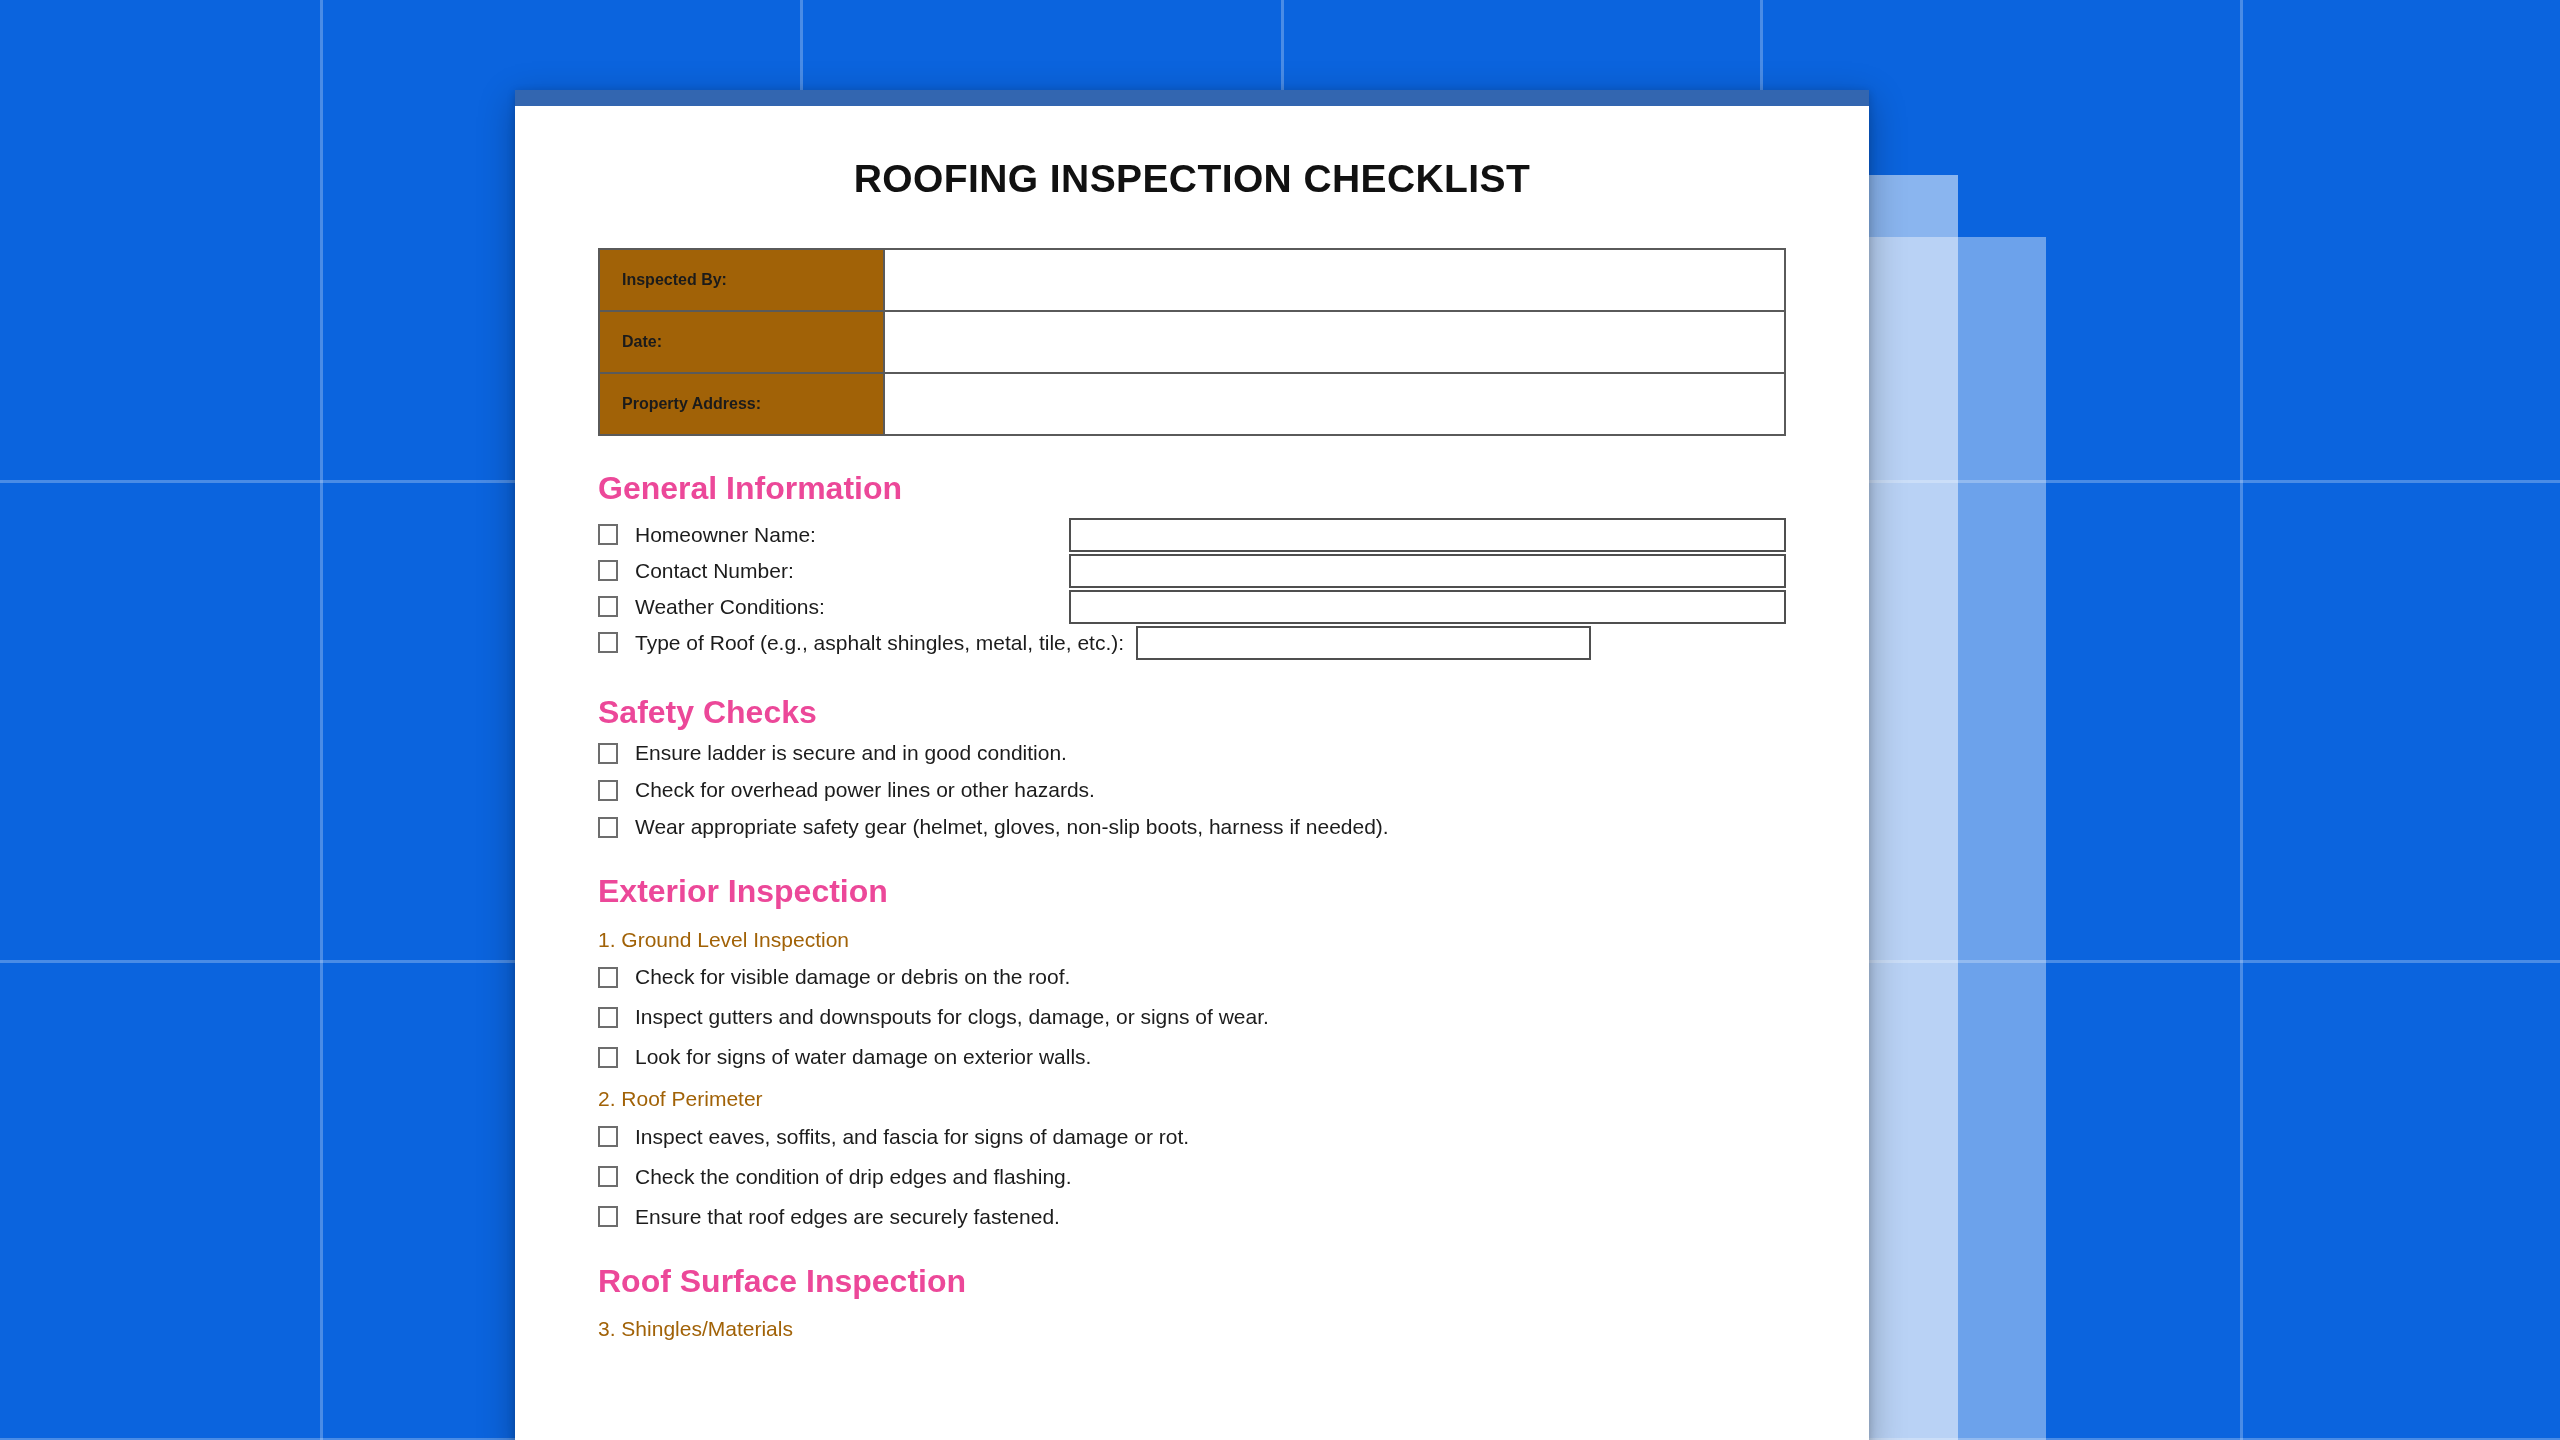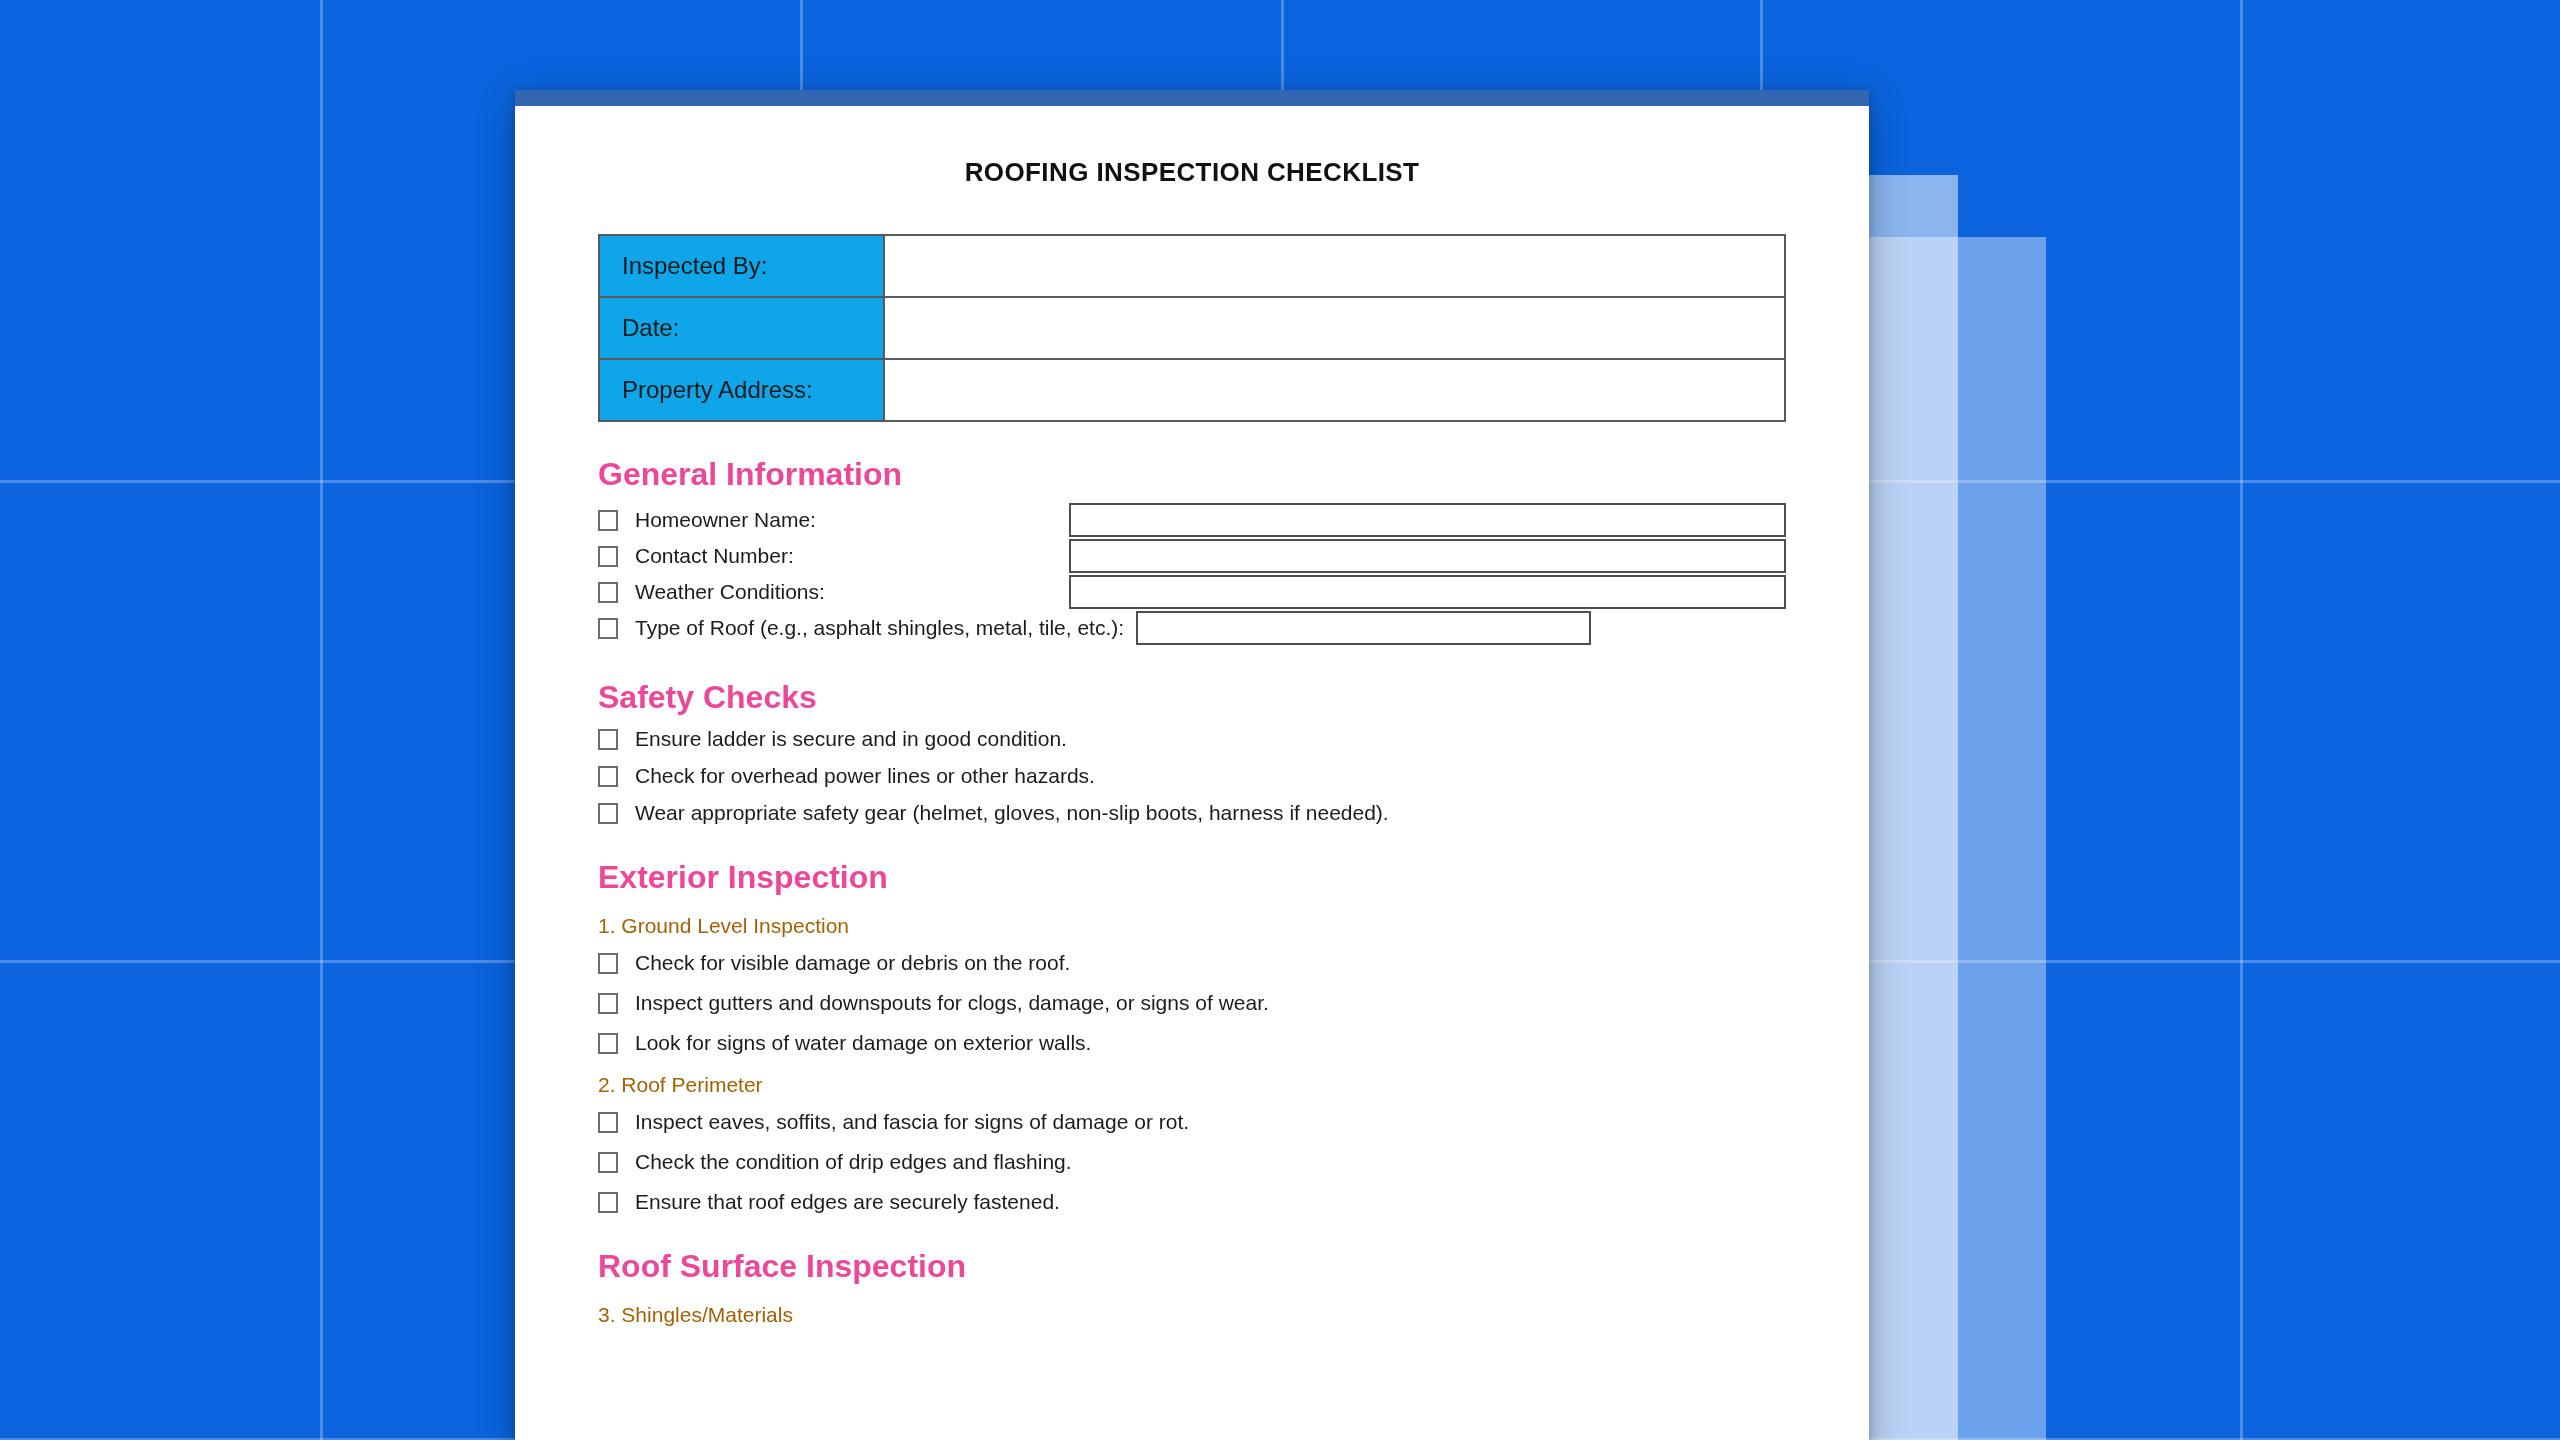--- a/index.html
+++ b/index.html
@@ -60,21 +60,21 @@
     background: #3366b0;
     width: 100%;
   }
   #page-inner {
     padding: 0 83px;
     box-sizing: border-box;
   }
 
   .doc-title {
     text-align: center;
-    font-size: 26px;
+    font-size: 39px;
     font-weight: 700;
     letter-spacing: 0.4px;
     color: #111111;
     margin: 52px 0 0 0;
     line-height: 1.1;
   }
 
   
   .info-table {
     margin-top: 47px;
@@ -82,23 +82,23 @@
     width: 100%;
     table-layout: fixed;
   }
   .info-table td {
     border: 2px solid #5a5a5a;
     height: 62px;
     box-sizing: border-box;
   }
   .info-table td.lbl {
     width: 285px;
-    background: #0ea5e9;
-    font-size: 24px;
-    font-weight: 400;
+    background: #a16207;
+    font-size: 16px;
+    font-weight: 700;
     color: #1b1b1b;
     padding-left: 22px;
   }
   .info-table td.val {
     background: #ffffff;
   }
 
   
   .section-head {
     font-size: 32px;

